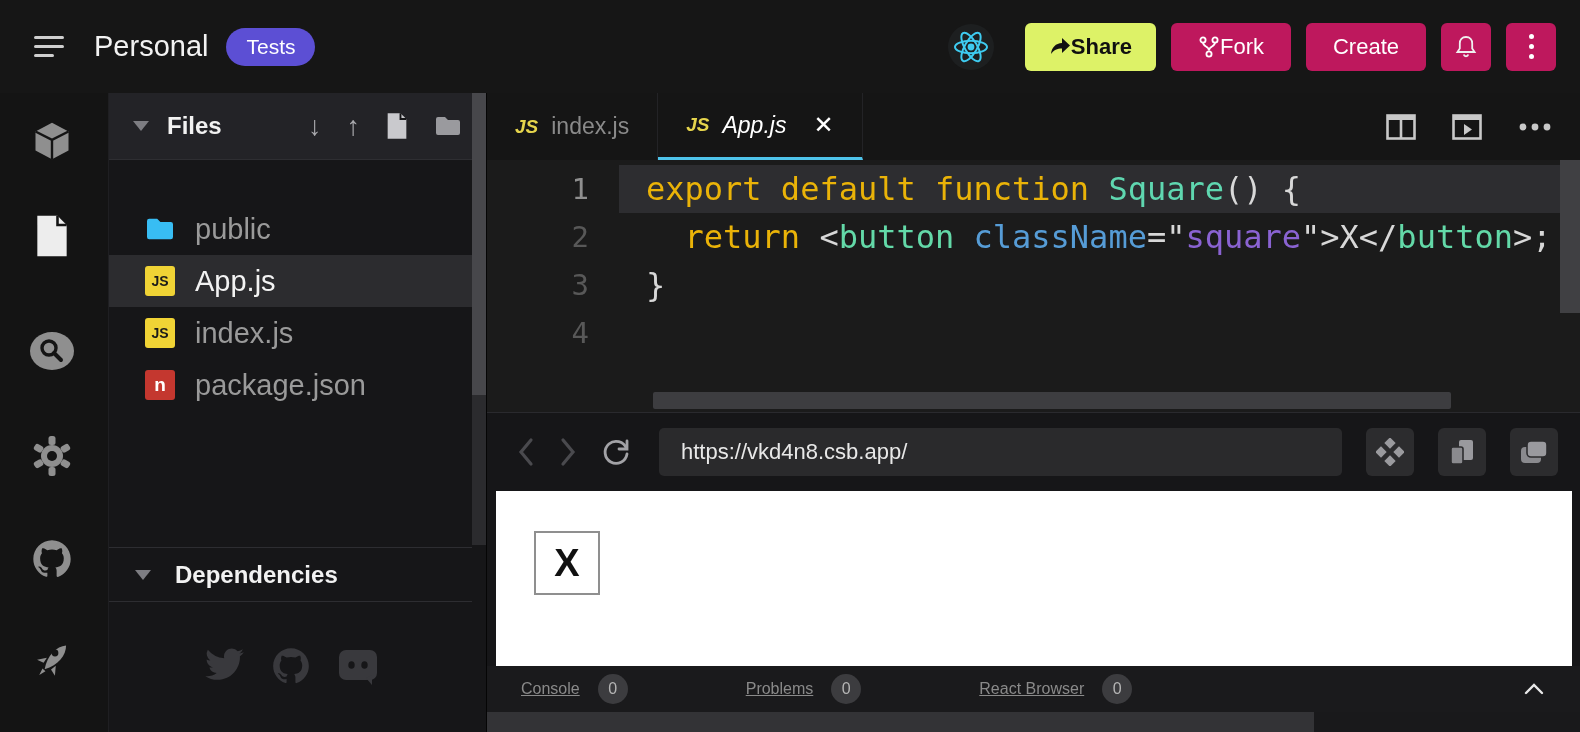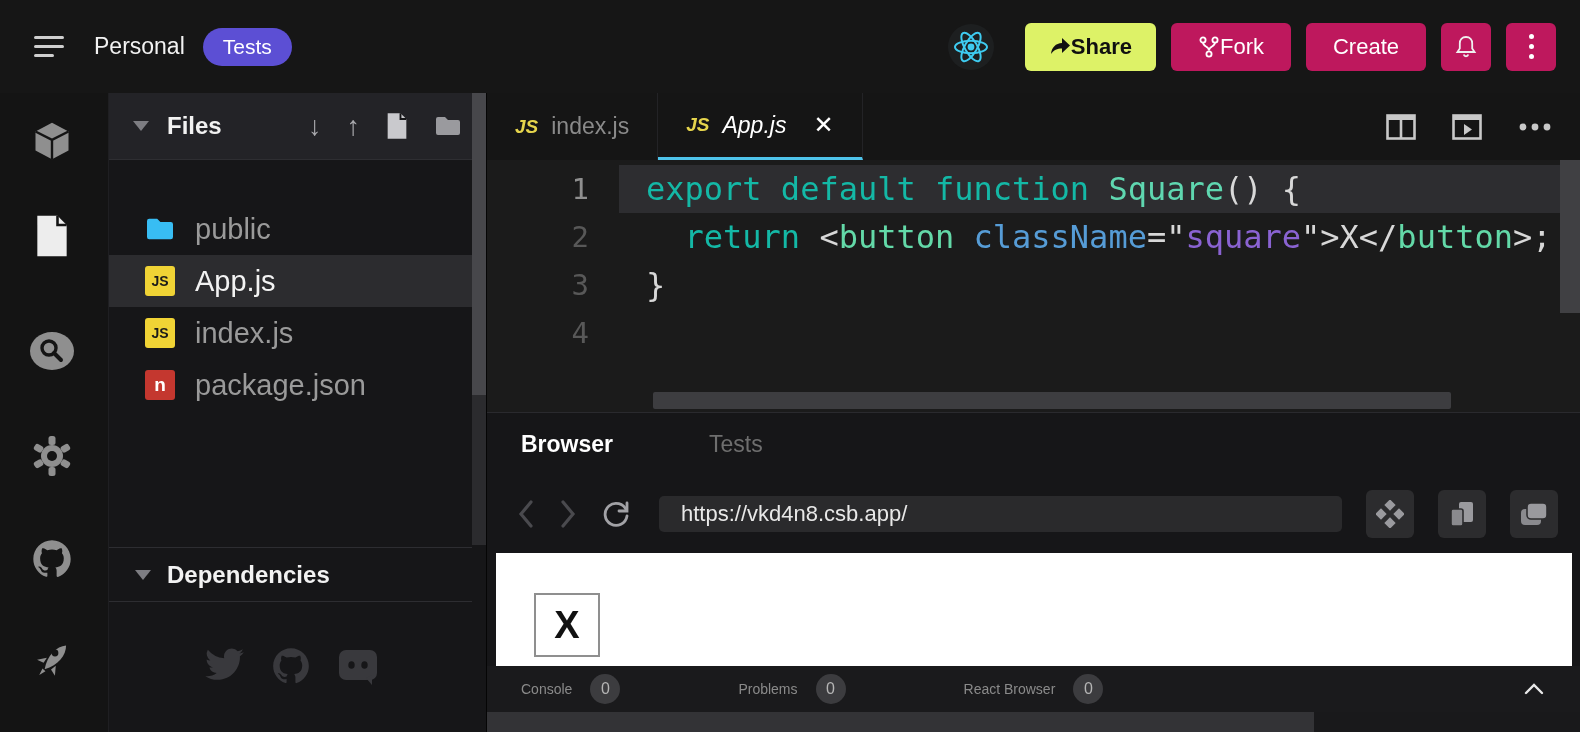--- a/index.html
+++ b/index.html
@@ -7,21 +7,21 @@
               font-family:"Liberation Sans", sans-serif; }
 
   
   .header { height:93px; background:#161616; display:flex; align-items:center;
             padding:0 24px 0 34px; }
   .hamburger { width:34px; height:26px; display:flex; flex-direction:column;
                justify-content:center; gap:6px; cursor:pointer; }
   .hamburger i { display:block; height:3px; background:#cfcfcf; border-radius:2px; }
   .hamburger i:nth-child(1){ width:30px; } .hamburger i:nth-child(2){ width:30px; }
   .hamburger i:nth-child(3){ width:20px; }
-  .workspace { color:#f2f2f2; font-size:23px; margin-left:26px; }
+  .workspace { color:#f2f2f2; font-size:29px; margin-left:26px; }
   .plan-badge { margin-left:18px; background:#5c4fd4; color:#fff; font-size:21px;
                 padding:7px 20px; border-radius:22px; }
   .header-right { margin-left:auto; display:flex; align-items:center; gap:15px; }
   .react-logo { width:46px; height:46px; border-radius:50%; background:#1d1f20;
                 display:flex; align-items:center; justify-content:center; margin-right:16px; }
   .btn { height:48px; border:none; border-radius:6px; font-size:22px; cursor:pointer;
          display:flex; align-items:center; gap:0; font-family:inherit; }
   .btn-share { background:#ddf267; color:#101010; font-weight:700; padding:0 24px; }
   .btn-dark  { background:#be185d; color:#fff; padding:0 27px; }
   .btn-icon  { width:50px; justify-content:center; padding:0; }
@@ -54,21 +54,21 @@
   .file-row.selected .fname { color:#f2f2f2; }
   .js-badge { width:30px; height:30px; background:#f0d335; border-radius:3px; color:#1a1a1a;
               font-weight:700; font-size:14px; display:flex; align-items:center;
               justify-content:center; }
   .npm-badge { width:30px; height:30px; background:#c4372f; border-radius:3px; color:#fff;
                font-weight:700; font-size:19px; display:flex; align-items:center;
                justify-content:center; }
   .dep-header { position:absolute; top:454px; left:0; right:14px; height:55px;
                 border-top:1px solid #2d2d31; border-bottom:1px solid #2d2d31;
                 display:flex; align-items:center; padding-left:26px; cursor:pointer; }
-  .dep-title { color:#f2f2f2; font-size:24px; font-weight:600; margin-left:16px; }
+  .dep-title { color:#f2f2f2; font-size:24px; font-weight:600; margin-left:24px; }
   .social { position:absolute; top:552px; left:0; right:14px; display:flex;
             justify-content:center; gap:24px; }
   .social span { cursor:pointer; }
   .explorer-scroll { position:absolute; top:0; right:0; width:14px; }
   .exp-thumb { width:14px; height:302px; background:#47474b; }
   .exp-track { width:14px; height:150px; background:#2b2b2e; }
 
   
   .editor-col { flex:1; display:flex; flex-direction:column; border-left:1px solid #050505; }
   .tabbar { height:67px; background:#151515; display:flex; align-items:stretch; }
@@ -85,49 +85,49 @@
 
   
   .code-area { flex:1; background:#1b1b1b; position:relative; padding-top:5px;
                font-family:"DejaVu Sans Mono", monospace; overflow:hidden; }
   .cline { display:flex; height:48px; align-items:center; }
   .ln { flex:0 0 132px; text-align:right; padding-right:30px; color:#585858; font-size:29px; }
   .ln-active { color:#8f8f8f; }
   .ccode { white-space:pre; font-size:32px; flex:1; height:100%; display:flex;
            align-items:center; padding-left:27px; }
   .cline.hl .ccode { background:#2d2d30; }
-  .tk-kw{color:#14b8a6}.tk-fn{color:#5fd7b0}.tk-tag{color:#63d9a8}
+  .tk-kw{color:#eab308}.tk-fn{color:#5fd7b0}.tk-tag{color:#63d9a8}
   .tk-attr{color:#569cd6}.tk-str{color:#8a63d2}.tk-pun{color:#d8d8d8}
   .code-hscroll { position:absolute; bottom:3px; left:166px; width:798px; height:17px;
                   background:#3d3d40; border-radius:2px; cursor:pointer; }
   .code-vscroll { position:absolute; top:0; right:0; width:20px; height:153px;
                   background:#404043; cursor:pointer; }
 
   
   .browser { height:320px; background:#161618; border-top:1px solid #2a2a2e;
              display:flex; flex-direction:column; }
   .browser-tabs { height:62px; display:flex; align-items:center; padding-left:34px; gap:96px; }
   .btab { font-size:23px; color:#6e6e6e; cursor:pointer; }
   .btab.active { color:#fff; font-weight:700; }
   .navrow { height:78px; display:flex; align-items:center; padding:0 22px 0 30px; gap:24px; }
   .nav-ic { cursor:pointer; display:flex; align-items:center; }
-  .url-field { flex:1; height:36px; background:#2a2a2c; border:none; border-radius:5px;
+  .url-field { flex:1; height:48px; background:#2a2a2c; border:none; border-radius:5px;
                color:#e8e8e8; font-size:22px; padding:12px 22px; margin-left:4px;
                font-family:inherit; outline:none; }
   .sq-btn { width:48px; height:48px; background:#2c2c2e; border:none; border-radius:6px;
             display:flex; align-items:center; justify-content:center; cursor:pointer; }
   .preview { flex:1; background:#ffffff; margin:0 8px 0 9px; position:relative; }
   .x-button { position:absolute; left:38px; top:40px; width:66px; height:64px;
               background:#fff; border:2px solid #8f8f8f; color:#111; font-weight:700;
               font-size:38px; display:flex; align-items:center; justify-content:center;
               cursor:pointer; font-family:inherit; }
   .consolebar { height:46px; background:#1a1a1c; display:flex; align-items:center;
                 padding:0 36px 0 34px; gap:118px; }
   .citem { display:flex; align-items:center; gap:18px; cursor:pointer; }
-  .citem .clabel { color:#8a8a8a; font-size:14px; }
+  .citem .clabel { color:#8a8a8a; font-size:16px;text-decoration:underline; }
   .cbadge { min-width:30px; height:30px; border-radius:15px; background:#3c3c3f;
             color:#b5b5b5; font-size:16px; display:flex; align-items:center;
             justify-content:center; padding:0 6px; }
   .chev-up { margin-left:auto; cursor:pointer; }
   .bottom-scroll { height:20px; background:#19191b; position:relative; }
   .bottom-thumb { position:absolute; left:0; top:0; height:20px; width:827px;
                   background:#333336; cursor:pointer; }
   svg { display:block; }
 </style>
 </head>
@@ -377,24 +377,20 @@
           <div class="cline">
             <span class="ln">4</span>
             <span class="ccode"></span>
           </div>
         </div>
       <div class="code-hscroll"></div>
       <div class="code-vscroll"></div>
     </div>
 
     <div class="browser">
-      <div class="browser-tabs">
-        <span class="btab active">Browser</span>
-        <span class="btab">Tests</span>
-      </div>
 
       <div class="navrow">
         <span class="nav-ic">
           <svg width="18" height="30" viewBox="0 0 18 30">
               <path d="M14 3 L4 15 L14 27" fill="none" stroke="#4a4a4e" stroke-width="3.2" stroke-linecap="round"></path>
             </svg>
         </span>
         <span class="nav-ic">
           <svg width="18" height="30" viewBox="0 0 18 30">
               <path d="M4 3 L14 15 L4 27" fill="none" stroke="#4a4a4e" stroke-width="3.2" stroke-linecap="round"></path>

